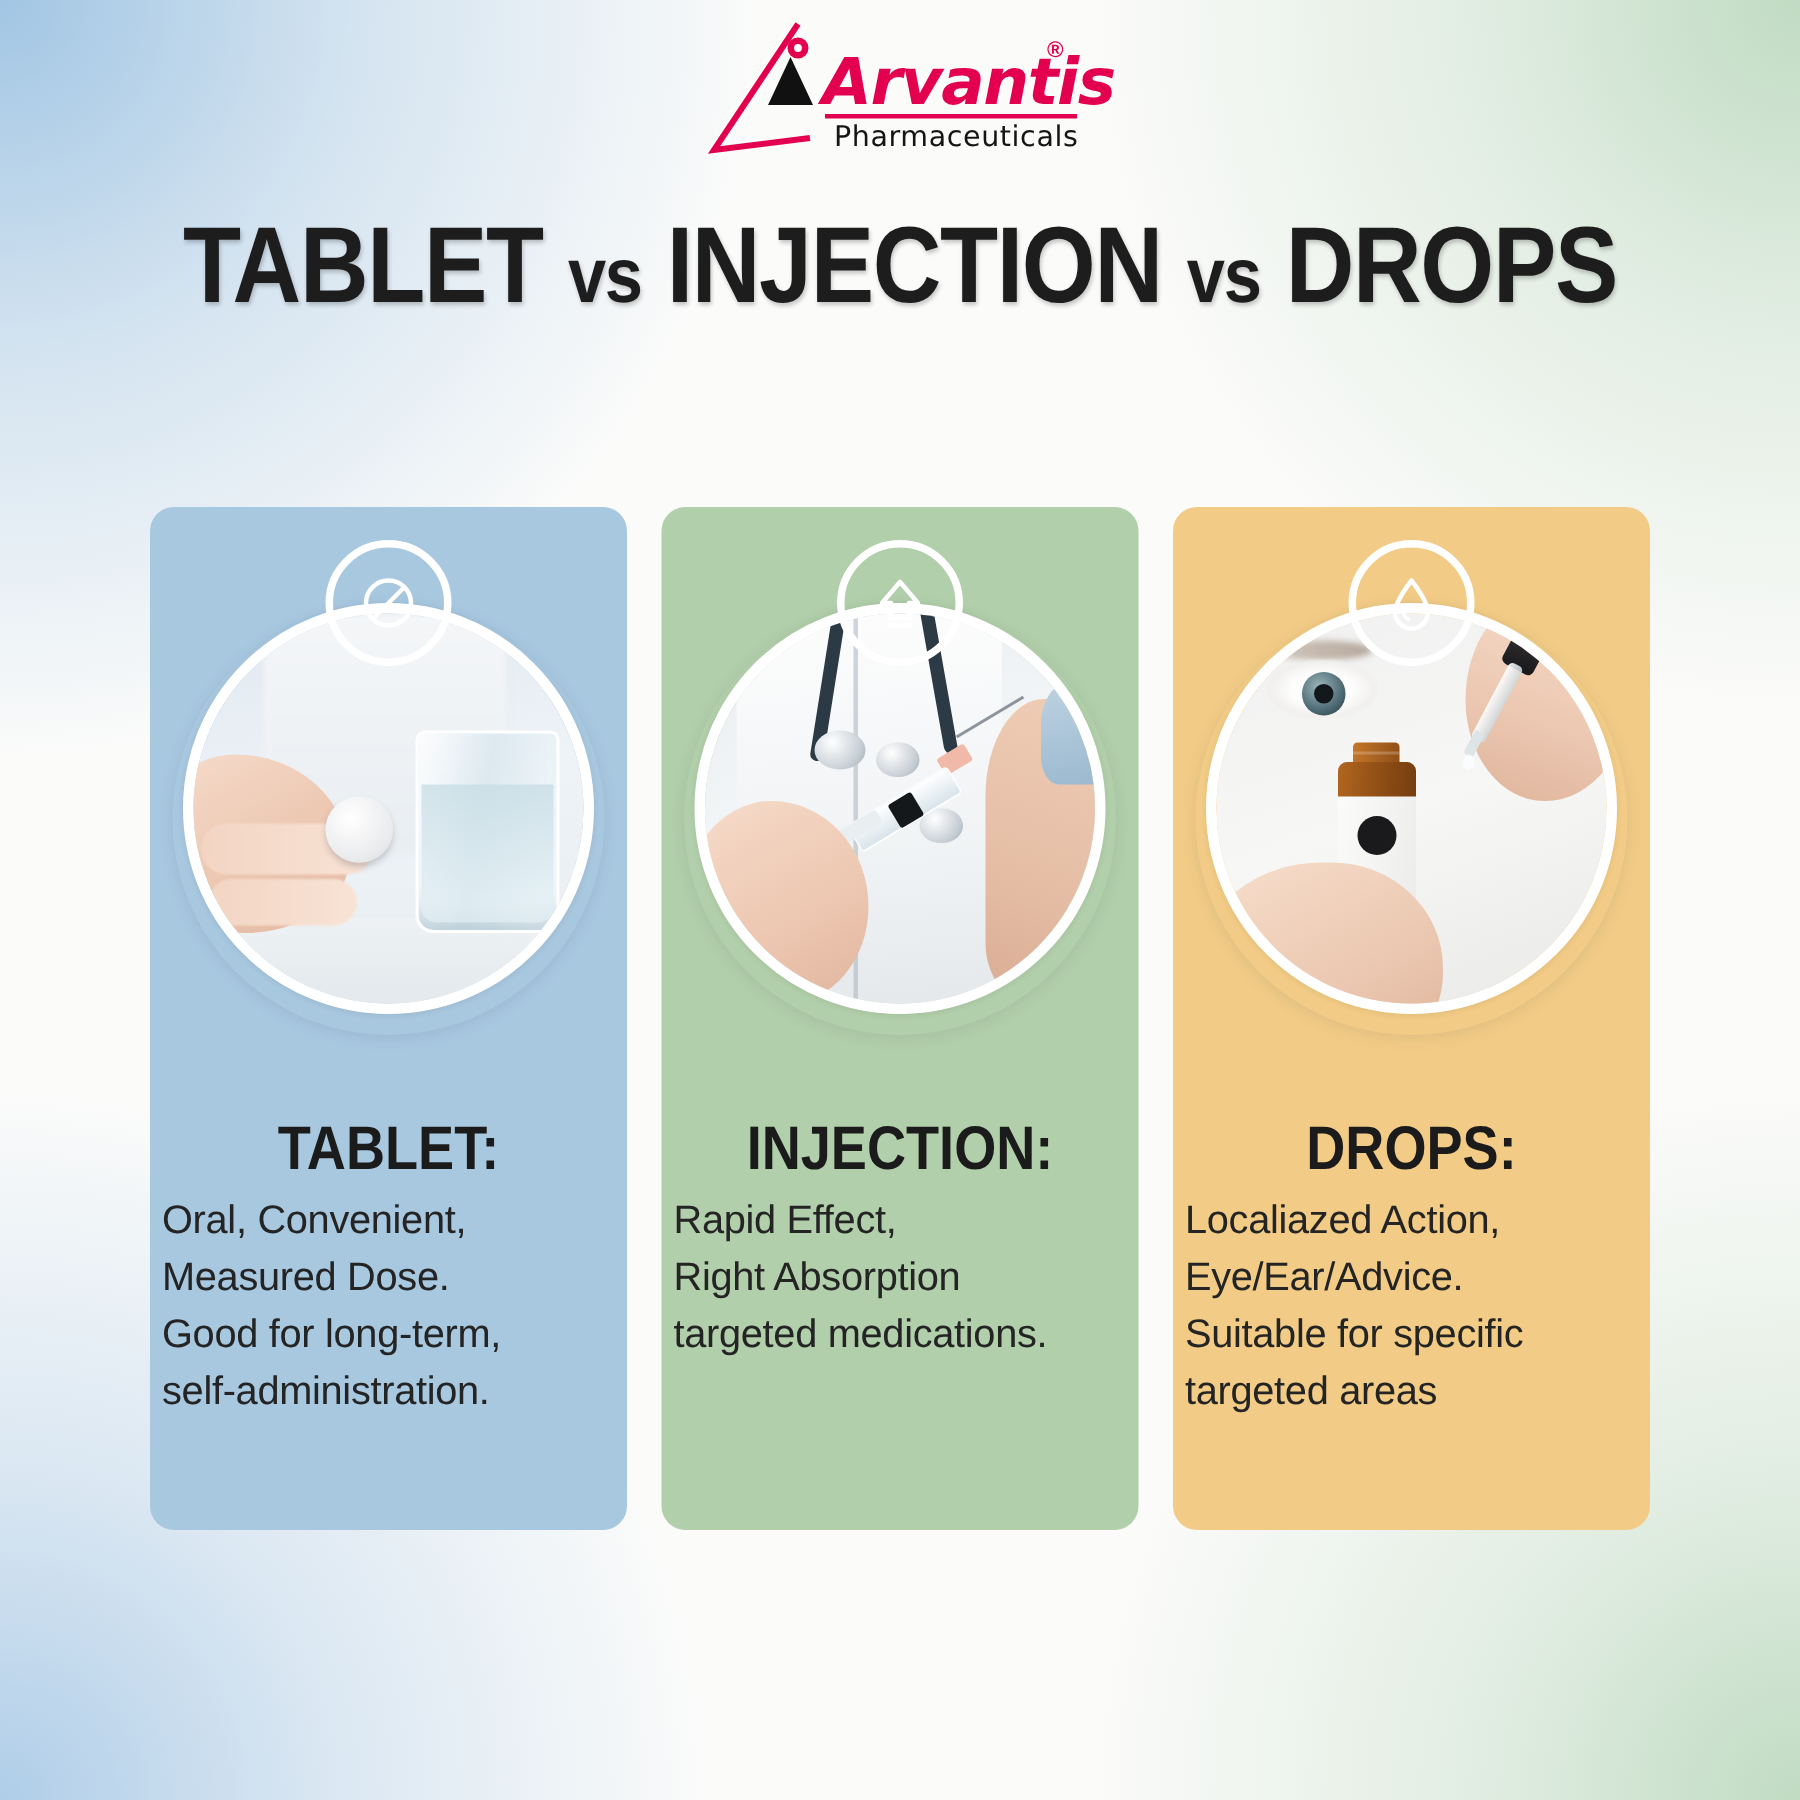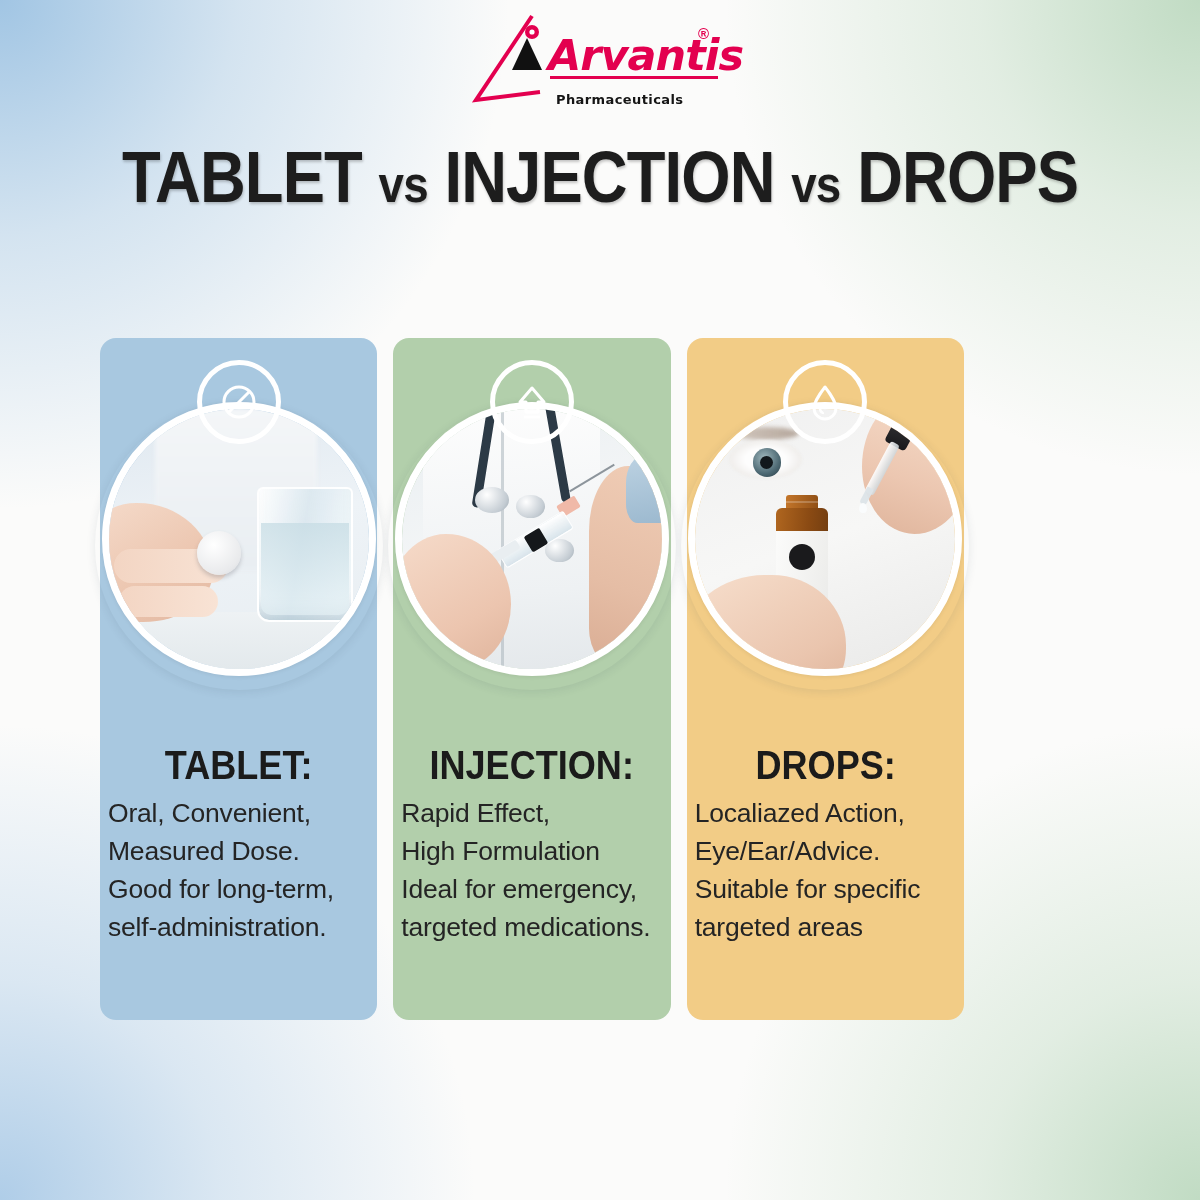--- a/index.html
+++ b/index.html
@@ -42,24 +42,23 @@
   .logo-reg {
     position:absolute; left:228px; top:11px;
     font-size:15px; color:#e3004f; font-weight:bold;
   }
   .logo-rule {
     position:absolute; left:80px; top:62px;
     width:168px; height:3px; background:#e3004f;
   }
   .logo-sub {
     position:absolute; left:86px; top:66px;
-    font-size:13px; font-weight:bold;
+    font-size:19px; font-weight:normal;
     letter-spacing:0.4px; color:#151515;
     font-family:"DejaVu Sans", sans-serif;
-    margin-top:12px;
   }
 
   
   .title {
     position:absolute; left:0; right:0; top:136px;
     text-align:center;
     font-family:"Liberation Sans Narrow","Liberation Sans", sans-serif;
     font-size:72px; font-weight:bold;
     letter-spacing:-1px;
     color:#1d1d1d;
@@ -73,21 +72,21 @@
     position:absolute; left:0; right:0; top:246px;
     text-align:center;
     font-size:35px; font-weight:400;
     color:#2a2a2a;
     letter-spacing:-0.3px;
   }
 
   
   .cards {
     position:absolute; left:100px; top:338px;
-    width:864px; height:682px;
+    width:1000px; height:682px;
     display:flex; justify-content:space-between;gap:16px;
   }
   .card {
     position:relative;
     width:318px; height:682px;
     border-radius:16px;
     overflow:visible;
   }
   .card.blue   { background:#a8c8e0; }
   .card.green  { background:#b2cfab; }
@@ -325,22 +324,21 @@
           <div class="i-syr-body"></div>
           <div class="i-syr-stop"></div>
           <div class="i-syr-plung"></div>
           <div class="i-hand"></div>
         </div>
       </div>
 
       <div class="card-head">INJECTION:</div>
       <div class="card-body">
         <div>Rapid Effect,</div>
-        <div>High Formulation</div>
-        <div>Ideal for emergency,</div>
+        <div>Right Absorption</div>
         <div>targeted medications.</div>
       </div>
     </div>
 
     <div class="card orange">
       <div class="photo-shadow"></div>
 
       <div class="badge">
         <svg width="44" height="44" viewBox="0 0 44 44">
           <path d="M22 7 C22 7 33 21 33 28 A11 11 0 0 1 11 28 C11 21 22 7 22 7 Z" fill="none" stroke="#ffffff" stroke-width="3" stroke-linejoin="round"></path>

